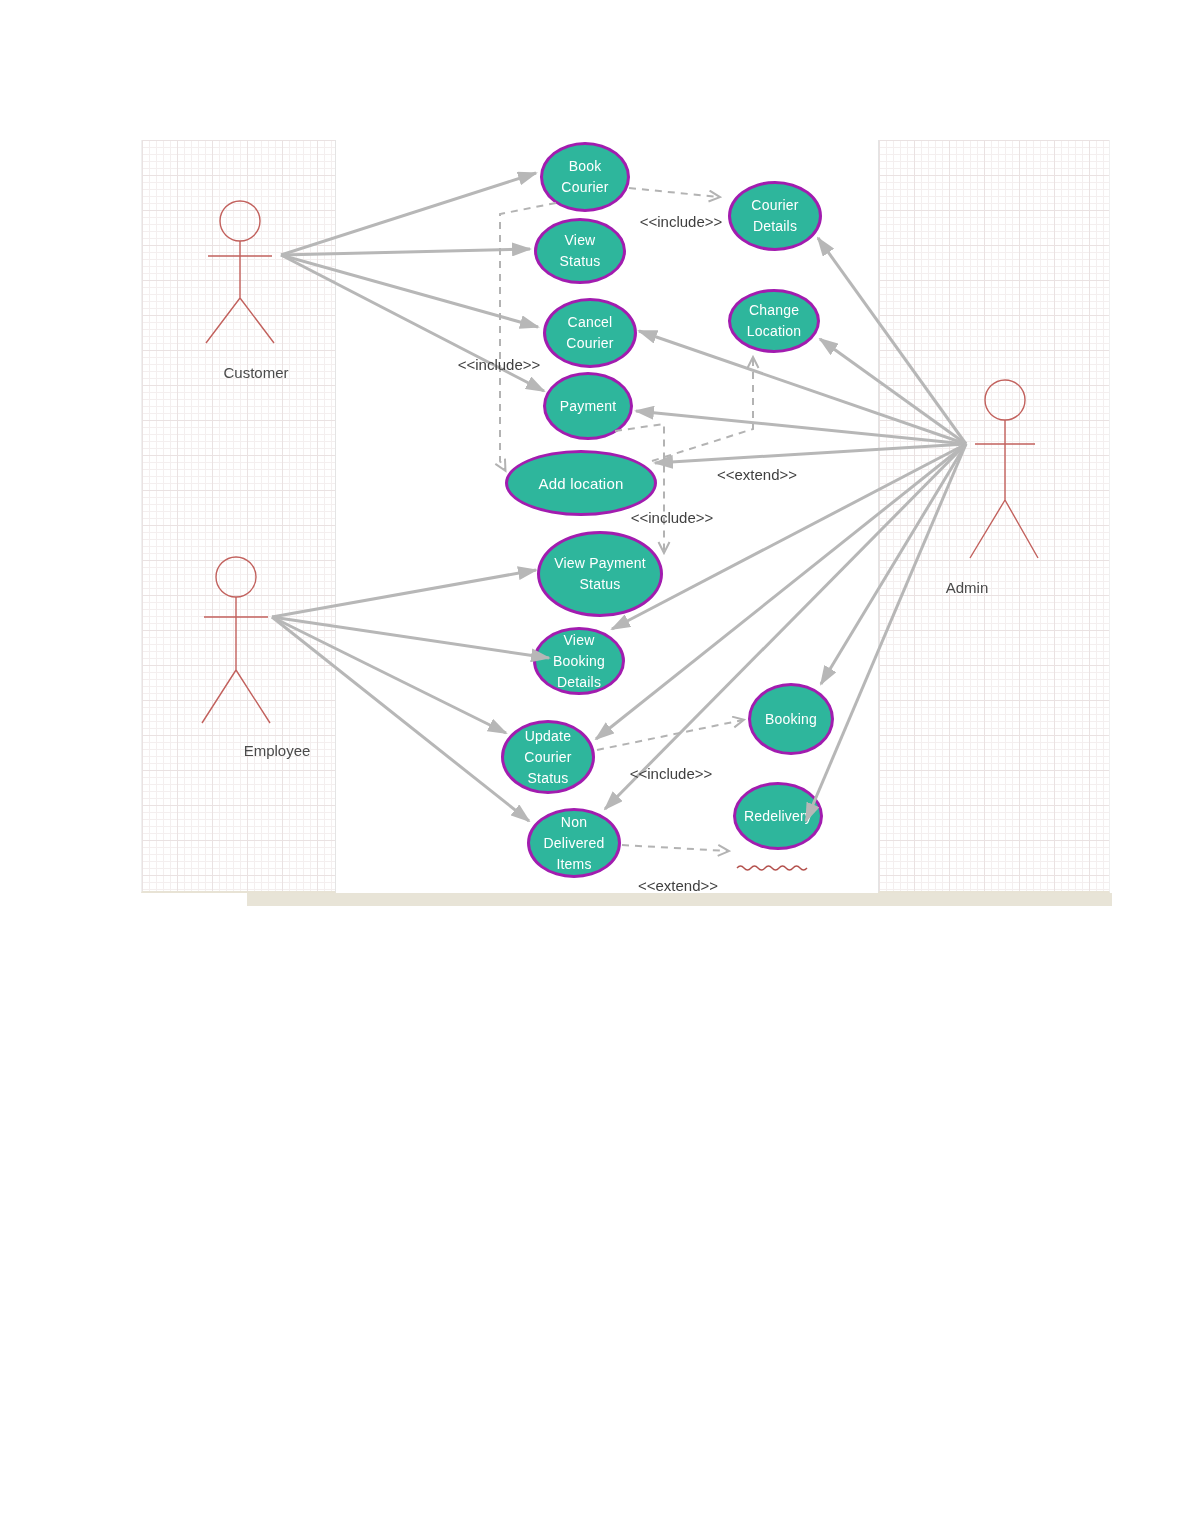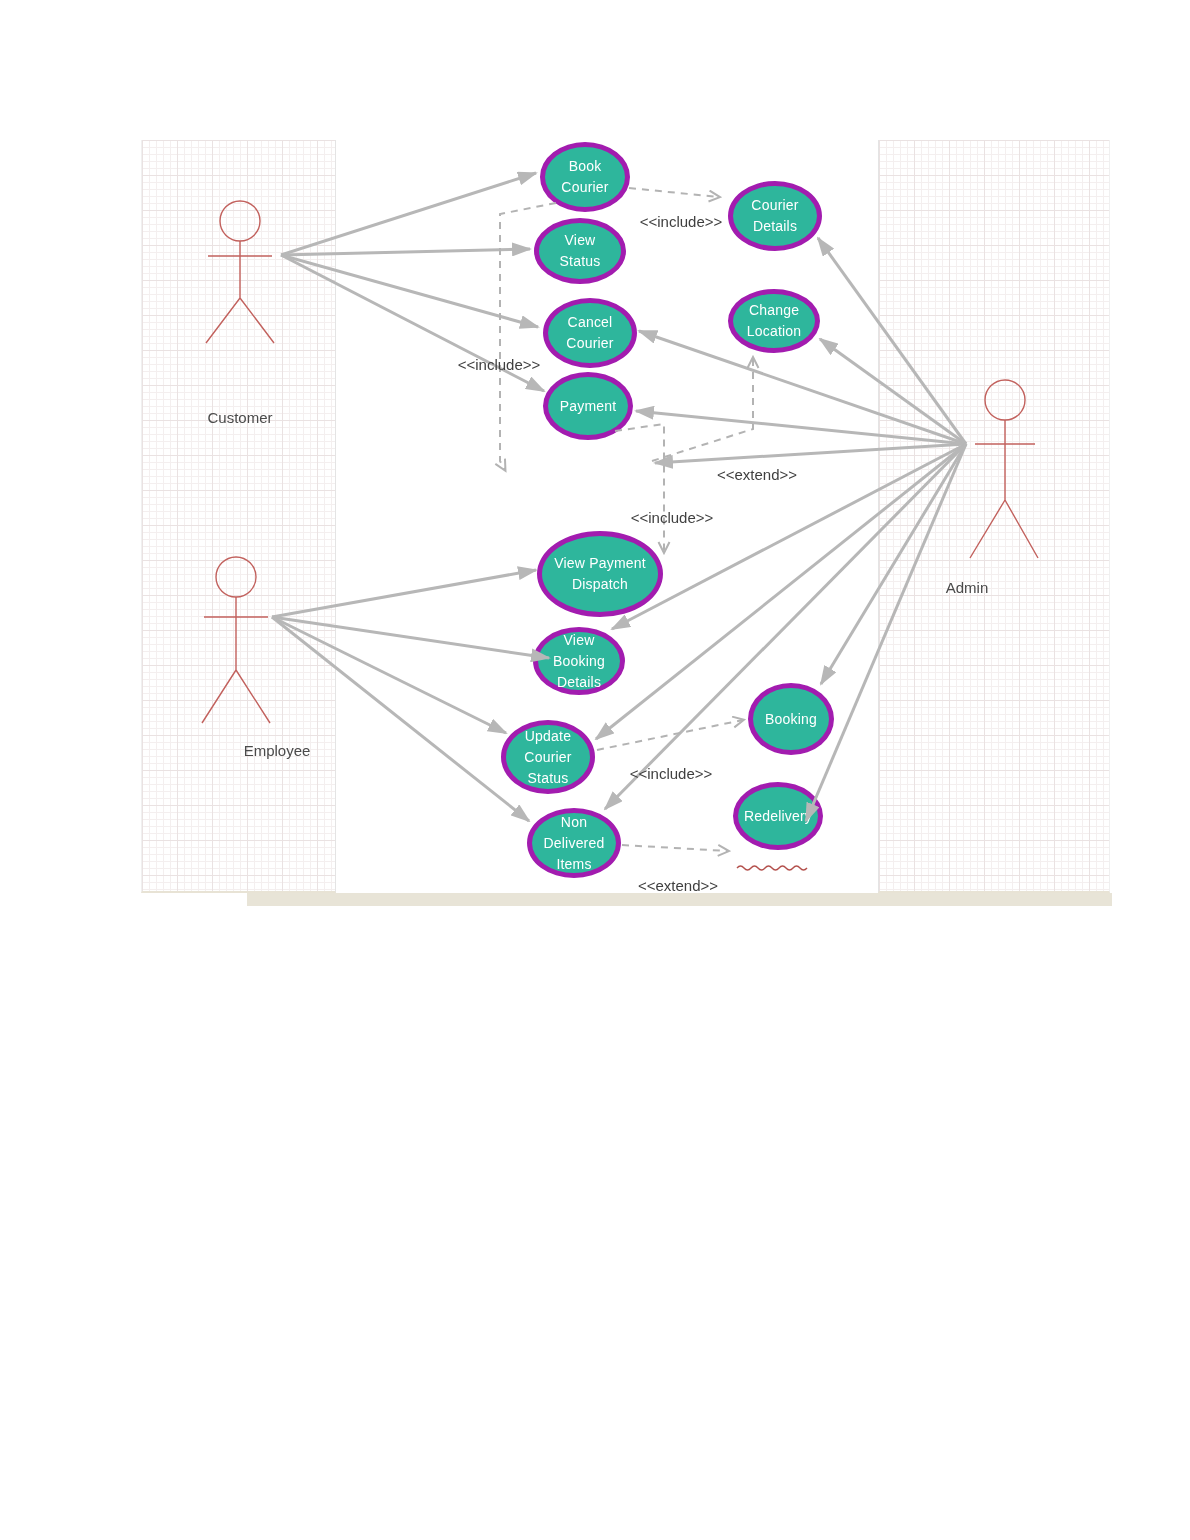--- a/index.html
+++ b/index.html
@@ -14,21 +14,21 @@
       linear-gradient(to right,  #f4efef 1px, transparent 1px) 0 0 / 7px 7px,
       linear-gradient(to bottom, #f4efef 1px, transparent 1px) 0 0 / 7px 7px,
       #ffffff;
     border-bottom:2px solid #e8e3d5;}
   #grid-left {left:141px;width:193px;border-right:1px solid #e4e4e4;border-left:1px solid #f0f0f0;}
   #grid-right{left:878px;width:230px;border-left:1px solid #e4e4e4;border-right:1px solid #f0f0f0;}
 
   #paper-strip{position:absolute;left:247px;top:893px;width:865px;height:13px;background:#e8e4d7;}
 
   
-  .uc{position:absolute;border-radius:50%;background:#2eb69c;border:5px solid #a21caf;
+  .uc{position:absolute;border-radius:50%;background:#2eb69c;border:3px solid #a21caf;
       display:flex;align-items:center;justify-content:center;text-align:center;
       color:#ffffff;font-size:14px;line-height:21px;letter-spacing:.2px;white-space:pre-line;
       box-sizing:border-box;z-index:2;}
   .uc.wide{font-size:15px;}
 
   
   #connector-layer{position:absolute;left:0;top:0;z-index:3;pointer-events:none;}
 
   
   .stereo{position:absolute;transform:translate(-50%,-50%);font-size:15px;color:#3f3f3f;
@@ -45,22 +45,23 @@
   <div id="grid-right" class="grid-col"></div>
   <div id="paper-strip"></div>
 
   <div class="uc" style="left:540px;top:142px;width:90px;height:70px;"><span>Book
 Courier</span></div>
   <div class="uc" style="left:534px;top:218px;width:92px;height:66px;"><span>View
 Status</span></div>
   <div class="uc" style="left:543px;top:298px;width:94px;height:70px;"><span>Cancel
 Courier</span></div>
   <div class="uc" style="left:543px;top:372px;width:90px;height:68px;"><span>Payment</span></div>
+  <div class="uc wide" style="left:505px;top:450px;width:152px;height:66px;"><span>Add location</span></div>
   <div class="uc" style="left:537px;top:531px;width:126px;height:86px;"><span>View Payment
-Dispatch</span></div>
+Status</span></div>
   <div class="uc" style="left:533px;top:627px;width:92px;height:68px;"><span>View
 Booking
 Details</span></div>
   <div class="uc" style="left:501px;top:720px;width:94px;height:74px;"><span>Update
 Courier
 Status</span></div>
   <div class="uc" style="left:527px;top:808px;width:94px;height:70px;"><span>Non
 Delivered
 Items</span></div>
   <div class="uc" style="left:728px;top:181px;width:94px;height:70px;"><span>Courier
@@ -130,17 +131,17 @@
     <path d="M737 868 q3.5 -4 7 0 t7 0 t7 0 t7 0 t7 0 t7 0 t7 0 t7 0 t7 0 t7 0" fill="none" stroke="#b4524e" stroke-width="1.4"></path>
   </svg>
 
   <div class="stereo" style="left:681px;top:184px;">&lt;&lt;include&gt;&gt;</div>
   <div class="stereo" style="left:499px;top:327px;">&lt;&lt;include&gt;&gt;</div>
   <div class="stereo" style="left:672px;top:480px;">&lt;&lt;include&gt;&gt;</div>
   <div class="stereo" style="left:757px;top:437px;">&lt;&lt;extend&gt;&gt;</div>
   <div class="stereo" style="left:671px;top:736px;">&lt;&lt;include&gt;&gt;</div>
   <div class="stereo" style="left:678px;top:848px;">&lt;&lt;extend&gt;&gt;</div>
 
-  <div class="actor-label" style="left:240px;top:372px;margin-top:45px;">Customer</div>
+  <div class="actor-label" style="left:256px;top:372px;">Customer</div>
   <div class="actor-label" style="left:236px;top:750px;margin-left:41px;">Employee</div>
   <div class="actor-label" style="left:967px;top:587px;">Admin</div>
 
 </div>
 
 </body></html>

